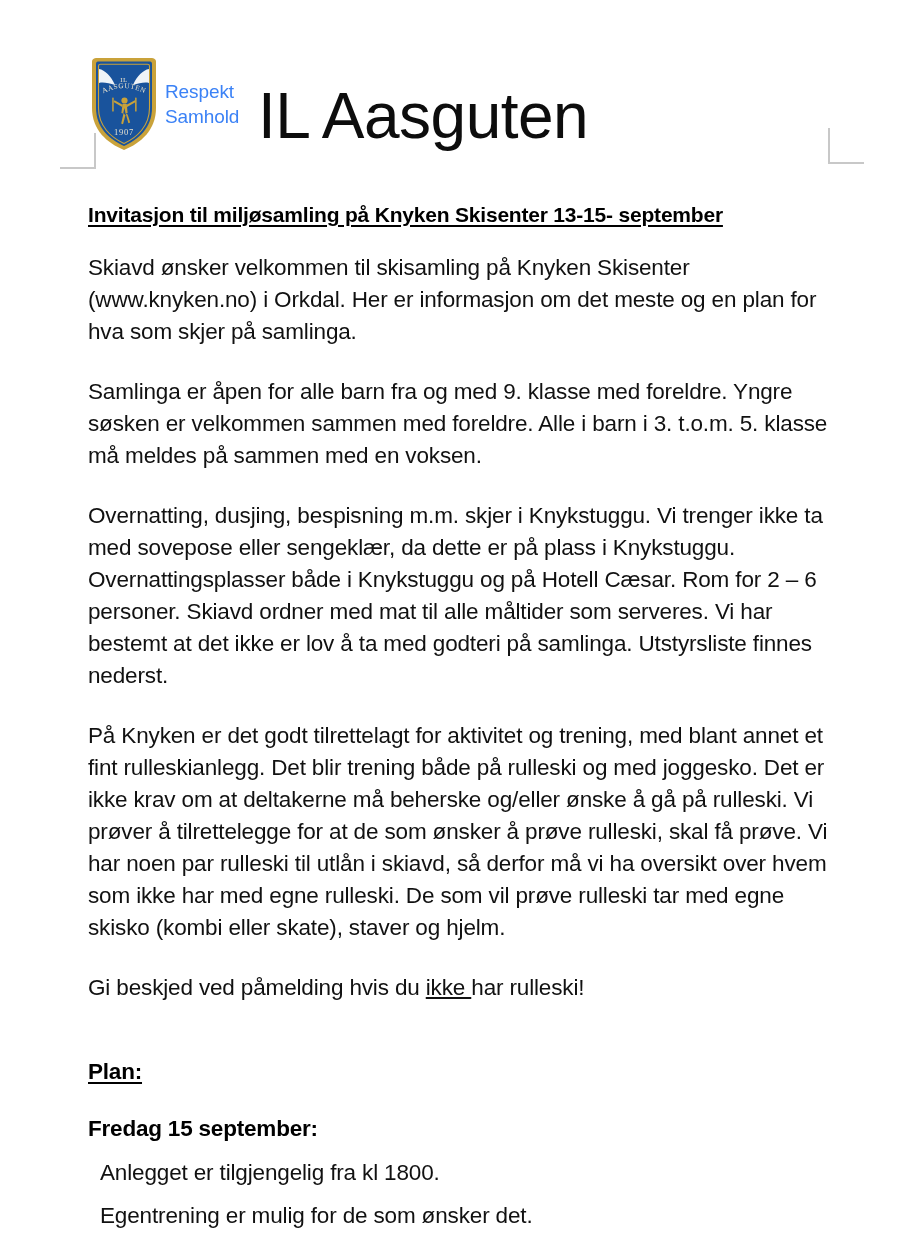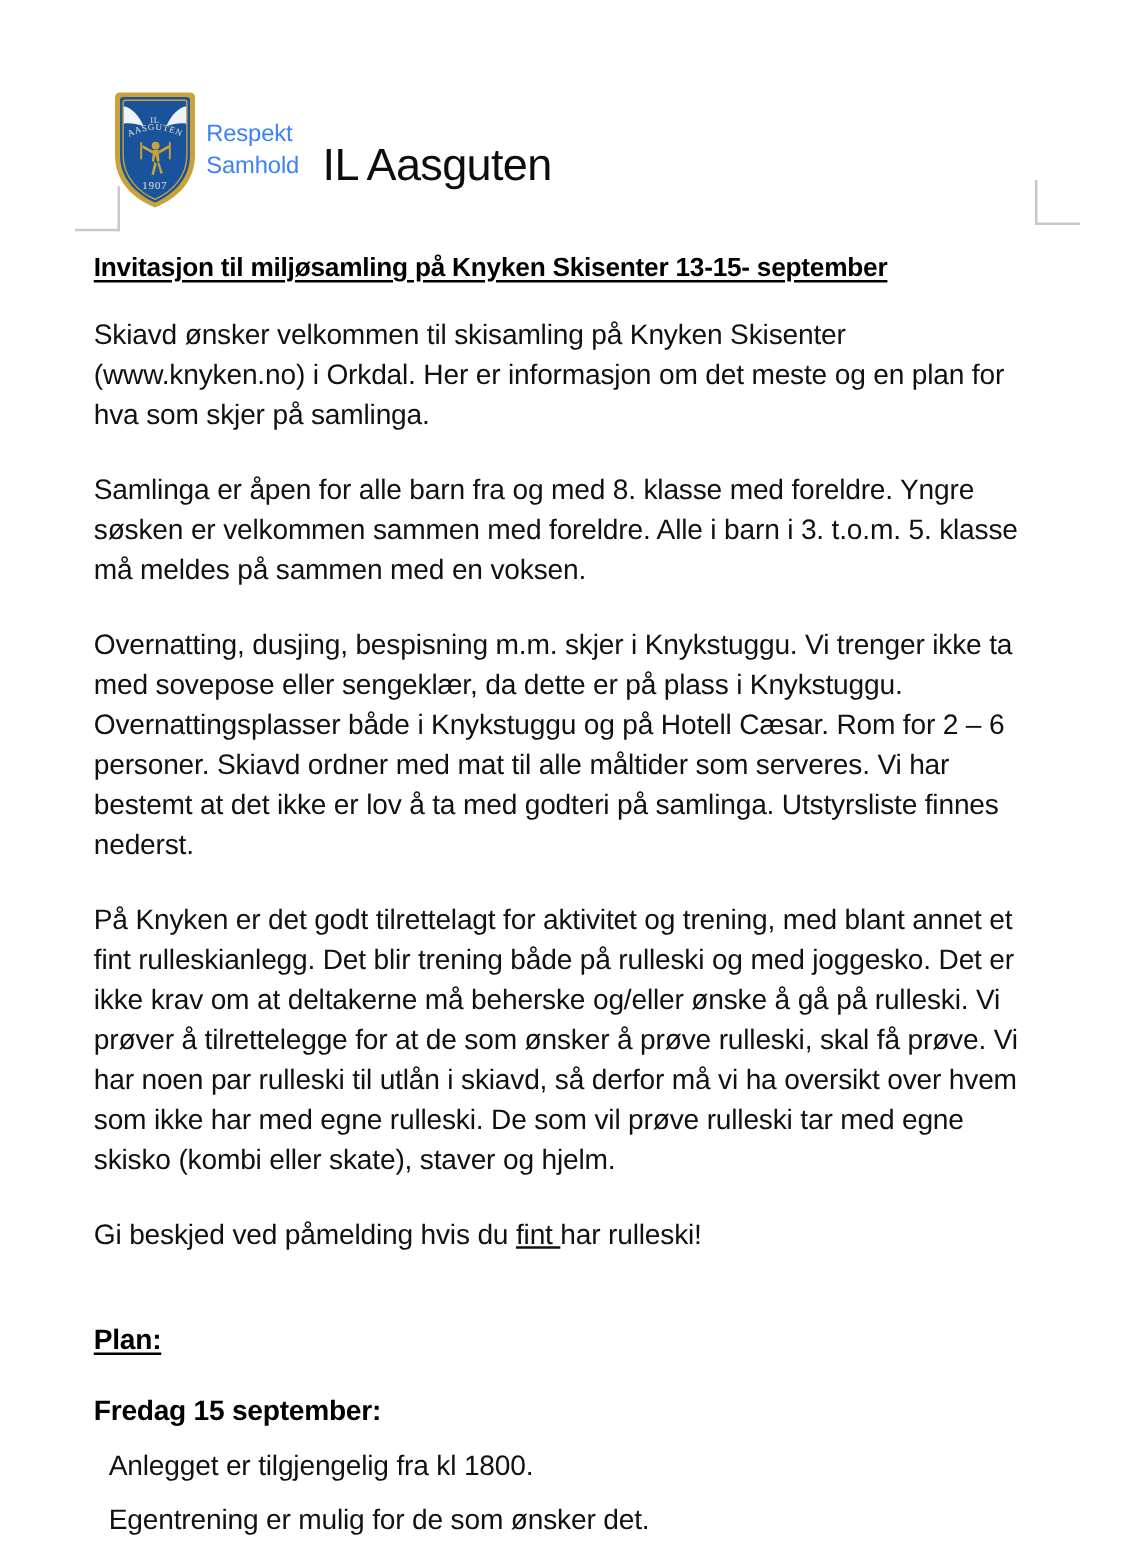--- a/index.html
+++ b/index.html
@@ -14,21 +14,20 @@
     font-family: "Liberation Sans", sans-serif;
     color: #000000;
     position: relative;
   }
 
   
   .header {
     position: relative;
     height: 168px;
     width: 886px;
-    margin-top: 16px;
   }
 
   .logo-wrap {
     position: absolute;
     left: 89px;
     top: 56px;
     width: 70px;
     height: 96px;
   }
   .logo-wrap svg { display: block; }
@@ -45,21 +44,21 @@
     line-height: 25px;
     color: #3b82f6;
     letter-spacing: -0.1px;
   }
 
   .org-title {
     position: absolute;
     left: 258px;
     top: 83px;
     font-family: "Liberation Sans", sans-serif;
-    font-size: 36px;
+    font-size: 64px;
     line-height: 66px;
     font-weight: 400;
     color: #0d0d0d;
     letter-spacing: -0.5px;
     white-space: nowrap;
   }
 
   
   .corner-mark {
     position: absolute;
@@ -75,21 +74,21 @@
   .corner-right {
     left: 828px;
     top: 128px;
     border-left: 2px solid #c8c8c8;
     border-bottom: 2px solid #c8c8c8;
   }
 
   
   .doc-body {
     position: absolute;
-    left: 75px;
+    left: 88px;
     top: 200px;
     width: 760px;
   }
 
   .doc-heading {
     font-size: 21px;
     font-weight: bold;
     line-height: 30px;
     margin: 0 0 22px 0;
     letter-spacing: -0.2px;
@@ -179,25 +178,25 @@
 
   <div class="corner-mark corner-left"></div>
   <div class="corner-mark corner-right"></div>
 </div>
 
 <div class="doc-body">
 
   <div class="doc-heading"><span class="u">Invitasjon til miljøsamling på Knyken Skisenter 13-15- september</span></div>
 
   <p class="para">Skiavd ønsker velkommen til skisamling på Knyken Skisenter (www.knyken.no) i Orkdal. Her er informasjon om det meste og en plan for hva som skjer på samlinga.</p>
-  <p class="para">Samlinga er åpen for alle barn fra og med 8. klasse med foreldre. Yngre søsken er velkommen sammen med foreldre. Alle i barn i 3. t.o.m. 5. klasse må meldes på sammen med en voksen.</p>
+  <p class="para">Samlinga er åpen for alle barn fra og med 9. klasse med foreldre. Yngre søsken er velkommen sammen med foreldre. Alle i barn i 3. t.o.m. 5. klasse må meldes på sammen med en voksen.</p>
   <p class="para">Overnatting, dusjing, bespisning m.m. skjer i Knykstuggu. Vi trenger ikke ta med sovepose eller sengeklær, da dette er på plass i Knykstuggu. Overnattingsplasser både i Knykstuggu og på Hotell Cæsar. Rom for 2 – 6 personer. Skiavd ordner med mat til alle måltider som serveres. Vi har bestemt at det ikke er lov å ta med godteri på samlinga. Utstyrsliste finnes nederst.</p>
   <p class="para">På Knyken er det godt tilrettelagt for aktivitet og trening, med blant annet et fint rulleskianlegg. Det blir trening både på rulleski og med joggesko. Det er ikke krav om at deltakerne må beherske og/eller ønske å gå på rulleski. Vi prøver å tilrettelegge for at de som ønsker å prøve rulleski, skal få prøve. Vi har noen par rulleski til utlån i skiavd, så derfor må vi ha oversikt over hvem som ikke har med egne rulleski. De som vil prøve rulleski tar med egne skisko (kombi eller skate), staver og hjelm.</p>
 
-  <p class="para tight"><span>Gi beskjed ved påmelding hvis du </span><span class="u">fint </span><span>har rulleski!</span></p>
+  <p class="para tight"><span>Gi beskjed ved påmelding hvis du </span><span class="u">ikke </span><span>har rulleski!</span></p>
 
   <div class="plan-head"><span class="u">Plan:</span></div>
 
   <div class="day-block">
     <p class="day-title">Fredag 15 september:</p>
     <p class="day-line">Anlegget er tilgjengelig fra kl 1800.</p>
     <p class="day-line">Egentrening er mulig for de som ønsker det.</p>
   </div>
 
 </div>

